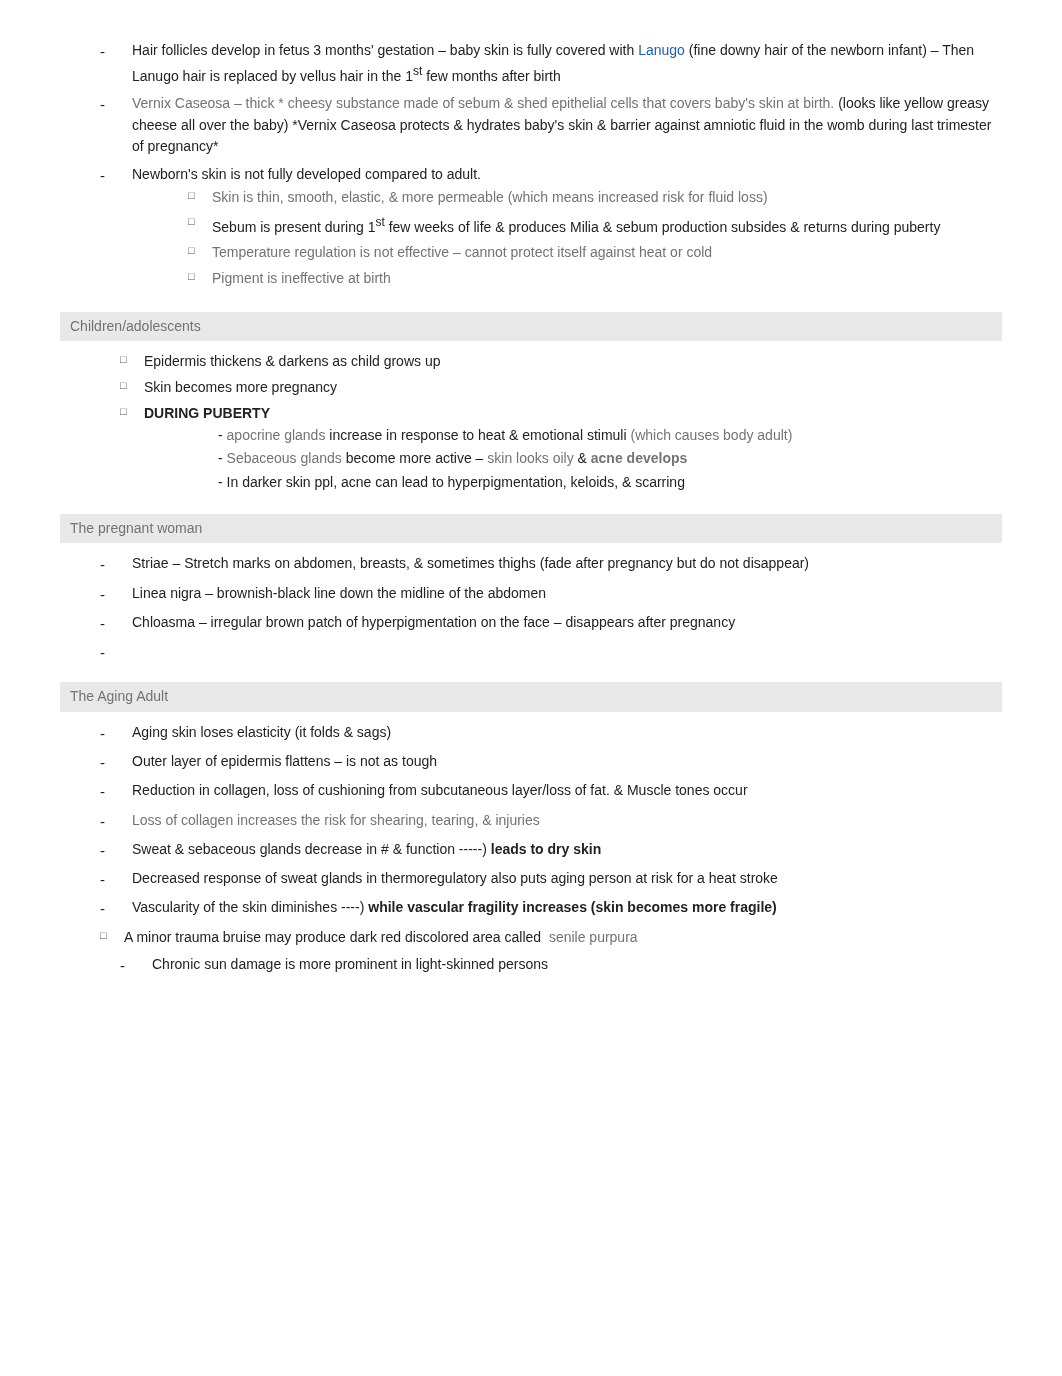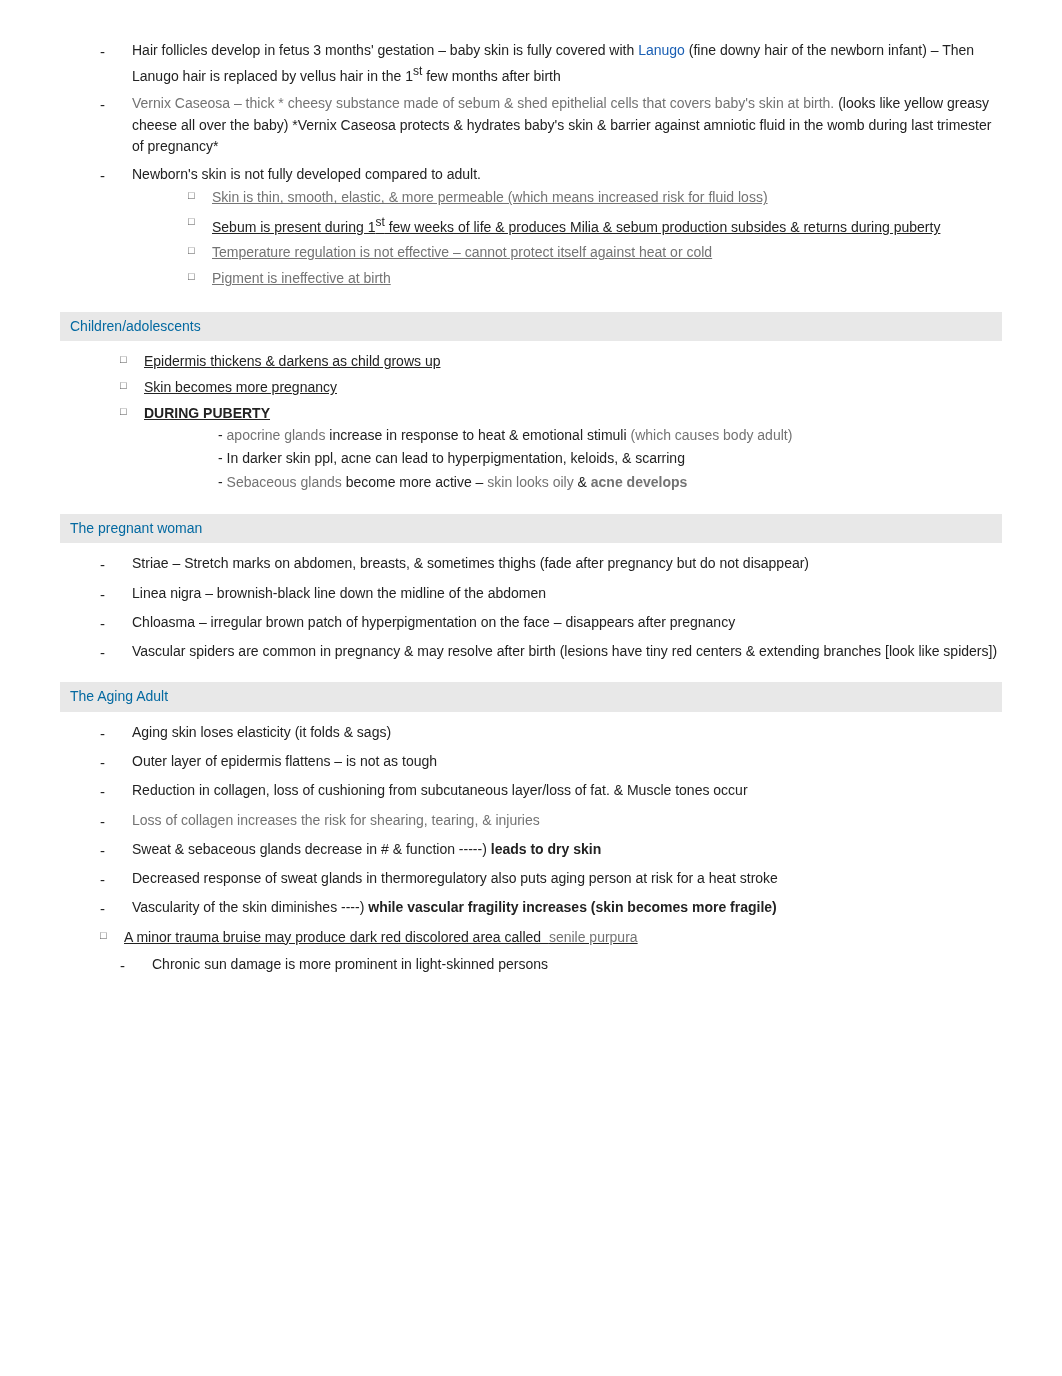--- a/index.html
+++ b/index.html
@@ -14,21 +14,21 @@
       color: #222;
       padding: 40px 60px;
       line-height: 1.55;
       max-width: 1062px;
     }
     .section-header {
       background-color: #e8e8e8;
       padding: 4px 10px;
       margin: 18px 0 10px 0;
       font-size: 14px;
-      color: #0369a1;
+      color: #737373;
     }
     .bullet-list {
       list-style: none;
       padding-left: 0;
       margin: 0;
     }
     .bullet-item {
       display: flex;
       align-items: flex-start;
       margin-bottom: 6px;
@@ -44,21 +44,20 @@
       flex: 1;
     }
     .sub-item {
       display: flex;
       align-items: flex-start;
       margin-bottom: 4px;
       padding-left: 60px;
     }
     .sub-text {
       flex: 1;
-      text-decoration: underline;
     }
     .red { color: #737373; }
     .blue-link { color: #1a5fb4; font-weight: normal; }
     .bold { font-weight: bold; text-align: right; }
     sup { font-size: 12px; }
     .indent-square {
       min-width: 18px;
       font-size: 11px;
       margin-right: 6px;
       color: #555;
@@ -132,25 +131,25 @@
   <li class="sub-item" style="flex-direction: column; padding-left: 60px;">
     <div style="display:flex; align-items:flex-start;">
       <span class="indent-square">□</span>
       <span class="sub-text bold">DURING PUBERTY</span>
     </div>
     <div style="padding-left: 18px;">
       <div class="puberty-sub">
         <span class="puberty-dash">- </span><span class="red">apocrine glands</span> increase in response to heat &amp; emotional stimuli <span class="red">(which causes body adult)</span>
       </div>
       <div class="puberty-sub">
+        <span class="puberty-dash">- </span><span class="red">Sebaceous glands</span> become more active – <span class="red">skin looks oily</span> &amp; <span class="red bold">acne develops</span>
+      </div>
+      <div class="puberty-sub">
         <span class="puberty-dash">- </span>In darker skin ppl, acne can lead to hyperpigmentation, keloids, &amp; scarring
       </div>
-      <div class="puberty-sub">
-        <span class="puberty-dash">- </span><span class="red">Sebaceous glands</span> become more active – <span class="red">skin looks oily</span> &amp; <span class="red bold">acne develops</span>
-      </div>
     </div>
   </li>
 </ul>
 
 <div class="section-header">The pregnant woman</div>
 
 <ul class="bullet-list">
   <li class="bullet-item">
     <span class="bullet-dash">-</span>
     <span class="bullet-text">Striae – Stretch marks on abdomen, breasts, &amp; sometimes thighs (fade after pregnancy but do not disappear)</span>
@@ -158,21 +157,20 @@
   <li class="bullet-item">
     <span class="bullet-dash">-</span>
     <span class="bullet-text">Linea nigra – brownish-black line down the midline of the abdomen</span>
   </li>
   <li class="bullet-item">
     <span class="bullet-dash">-</span>
     <span class="bullet-text">Chloasma – irregular brown patch of hyperpigmentation on the face – disappears after pregnancy</span>
   </li>
   <li class="bullet-item">
     <span class="bullet-dash">-</span>
-    <span class="bullet-text">Vascular spiders are common in pregnancy &amp; may resolve after birth (lesions have tiny red centers &amp; extending branches [look like spiders])</span>
   </li>
 </ul>
 
 <div class="section-header">The Aging Adult</div>
 
 <ul class="bullet-list">
   <li class="bullet-item">
     <span class="bullet-dash">-</span>
     <span class="bullet-text">Aging skin loses elasticity (it folds &amp; sags)</span>
   </li>

